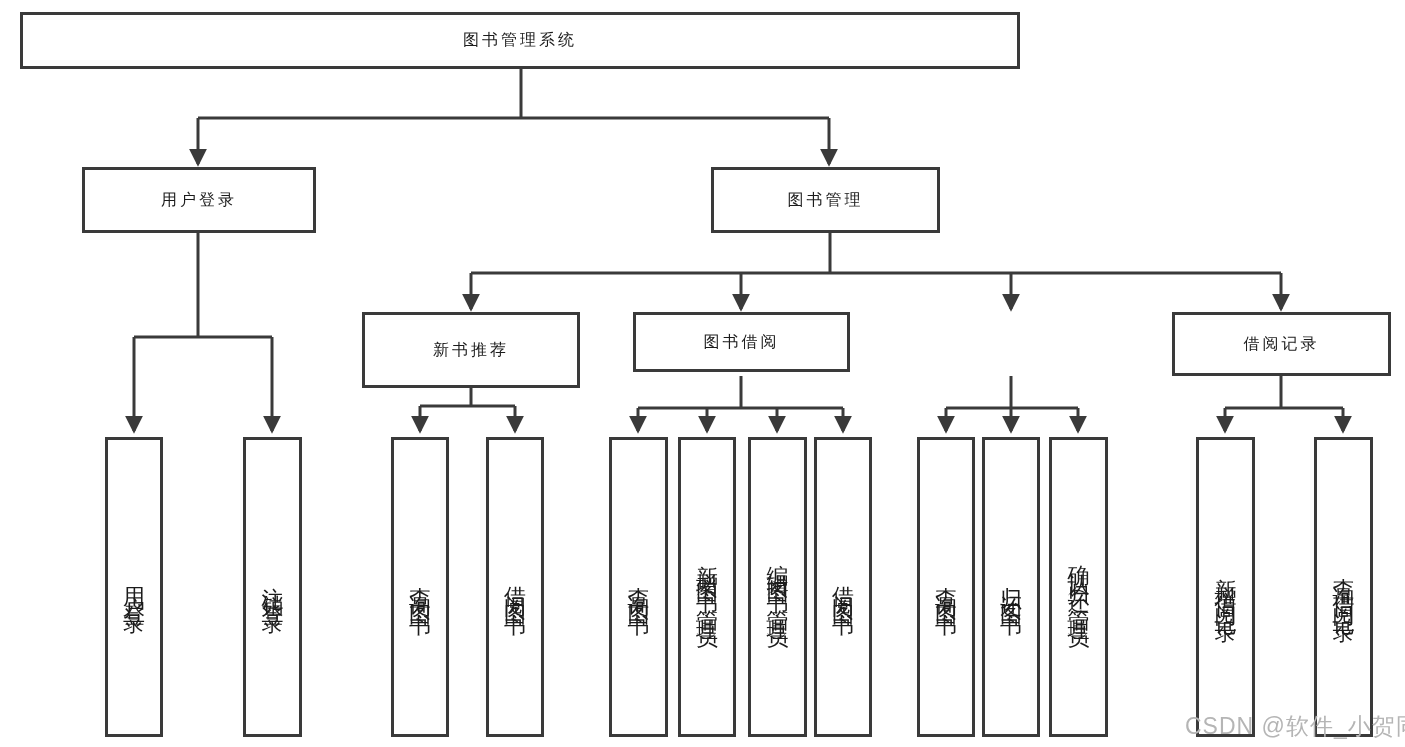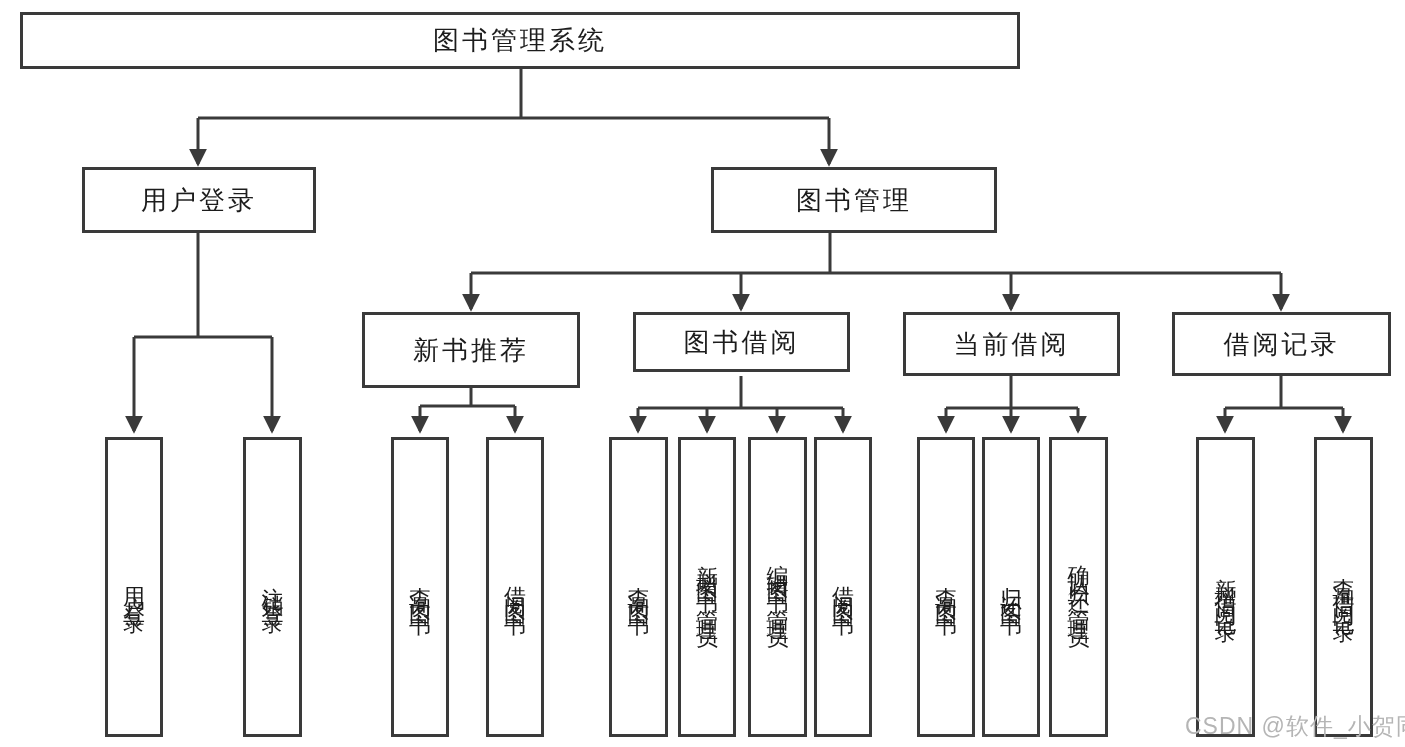--- a/index.html
+++ b/index.html
@@ -25,35 +25,35 @@
     position: absolute;
     box-sizing: border-box;
     border: 3px solid #3a3a3a;
     background: #ffffff;
     display: flex;
     align-items: center;
     justify-content: center;
     color: #1c1c1c;
   }
   .hnode {
-    font-size: 26px;
+    font-size: 16px;
     letter-spacing: 3px;
     white-space: nowrap;
   }
   .vnode {
     writing-mode: vertical-rl;
     text-orientation: mixed;
     font-size: 22px;
     letter-spacing: 9px;
     line-height: 1;
     padding: 6px 0;
   }
   .root-box   { left: 20px;  top: 12px;  width: 1000px; height: 57px; }
   .l2-login   { left: 82px;  top: 167px; width: 234px;  height: 66px; }
-  .l2-mgmt    { left: 711px; top: 167px; width: 286px;  height: 66px; }
+  .l2-mgmt    { left: 711px; top: 167px; width: 229px;  height: 66px; }
   .l3-recom   { left: 362px; top: 312px; width: 218px;  height: 76px; }
   .l3-borrow  { left: 633px; top: 312px; width: 217px;  height: 60px; }
   .l3-current { left: 903px; top: 312px; width: 217px;  height: 64px; }
   .l3-records { left: 1172px;top: 312px; width: 219px;  height: 64px; }
   .leaf { top: 437px; height: 300px; }
   .leaf-1  { left: 105px;  width: 58px; }
   .leaf-2  { left: 243px;  width: 59px; }
   .leaf-3  { left: 391px;  width: 58px; }
   .leaf-4  { left: 486px;  width: 58px; }
   .leaf-5  { left: 609px;  width: 59px; }
@@ -133,23 +133,20 @@
   <div class="node hnode l2-mgmt">
     <span>图书管理</span>
   </div>
 
   <div class="node hnode l3-recom">
     <span>新书推荐</span>
   </div>
   <div class="node hnode l3-borrow">
     <span>图书借阅</span>
   </div>
-  <div class="node hnode l3-current">
-    <span>当前借阅</span>
-  </div>
   <div class="node hnode l3-records">
     <span>借阅记录</span>
   </div>
 
   <div class="node vnode leaf leaf-1">
     <span>用户登录</span>
   </div>
   <div class="node vnode leaf leaf-2">
     <span>注销登录</span>
   </div>

